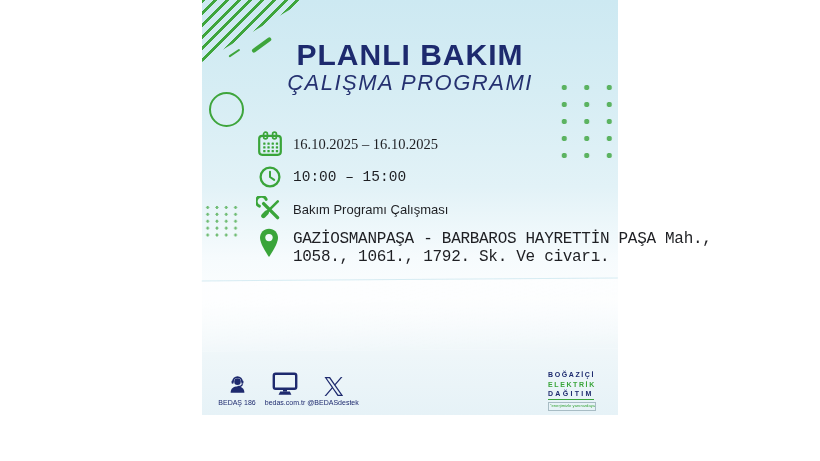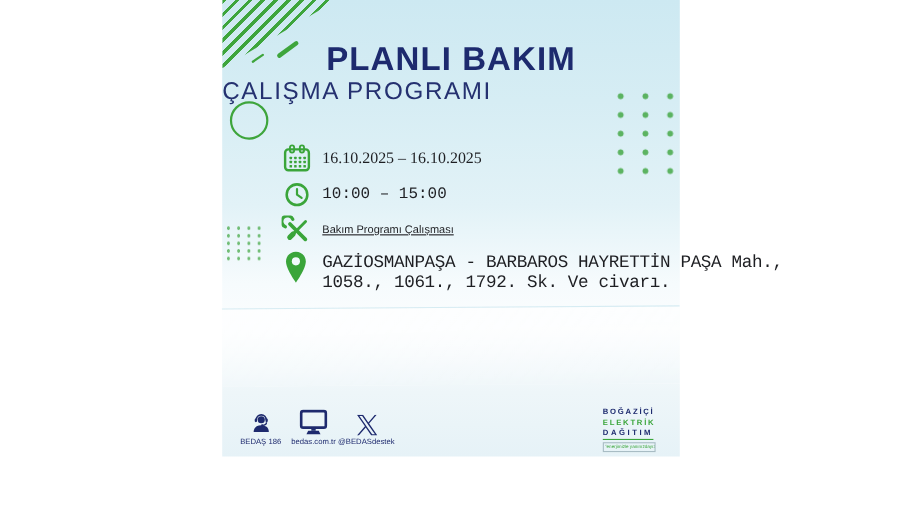--- a/index.html
+++ b/index.html
@@ -21,32 +21,32 @@
               background-size:22.5px 17px;}
   .dots-left{position:absolute;left:1px;top:204px;width:37px;height:34px;
              background-image:radial-gradient(circle,rgba(60,164,60,.7) 1.3px,transparent 1.7px);
              background-size:9.3px 6.9px;}
   .lightband{position:absolute;left:0;right:0;top:279px;height:70px;
              background:linear-gradient(178deg,rgba(255,255,255,.75),rgba(255,255,255,0));
              border-top:1px solid rgba(185,223,233,.55);transform:rotate(-.4deg);}
   
   .t1{position:absolute;left:0;top:41px;width:100%;margin:0;text-align:center;
       font-size:30px;line-height:28px;font-weight:bold;letter-spacing:1px;color:#1d2a6e;}
-  .t2{position:absolute;left:0;top:72px;width:100%;margin:0;text-align:left;
-      font-size:22px;line-height:22px;font-weight:normal;letter-spacing:1.5px;color:#253170;}
+  .t2{position:absolute;left:0;top:72px;width:100%;margin:0;text-align:center;
+      font-size:22px;line-height:22px;font-weight:normal;letter-spacing:1.5px;color:#253170;font-style:italic;}
   
   .row{position:absolute;left:0;width:100%;}
   .row .ric{position:absolute;display:block;}
   .row .rtx{position:absolute;left:91px;top:0;white-space:nowrap;color:#1e1f23;}
   .r-date{top:131px;} .r-date .ric{left:55px;width:26px;height:26px;}
   .r-date .rtx{font-size:14.5px;line-height:26px;font-family:Liberation Serif, serif;}
   .r-time{top:165px;} .r-time .ric{left:56px;width:24px;height:24px;}
   .r-time .rtx{font-size:14.5px;line-height:24px;font-family:Liberation Mono, monospace;}
   .r-work{top:196px;} .r-work .ric{left:54px;width:27px;height:27px;}
-  .r-work .rtx{font-size:10px;line-height:27px;text-decoration:underline;}
+  .r-work .rtx{font-size:13px;line-height:27px;}
   .r-loc{top:228px;} .r-loc .ric{left:57px;width:20px;height:30px;}
   .r-loc .rtx{font-size:16px;line-height:18px;letter-spacing:-.3px;top:2px;font-family:Liberation Mono, monospace;}
   
   .f-item{position:absolute;top:372px;width:56px;display:flex;flex-direction:column;align-items:center;}
   .f1{left:7px;} .f2{left:55px;} .f3{left:103px;}
   .f-ic{height:24px;display:flex;align-items:flex-end;justify-content:center;}
   .f-lb{margin-top:3px;font-size:7px;line-height:8px;color:#1e2a6e;white-space:nowrap;}
   
   .logo{position:absolute;left:346px;top:371px;width:60px;}
   .logo div{margin:0 0 1.5px 0;}

